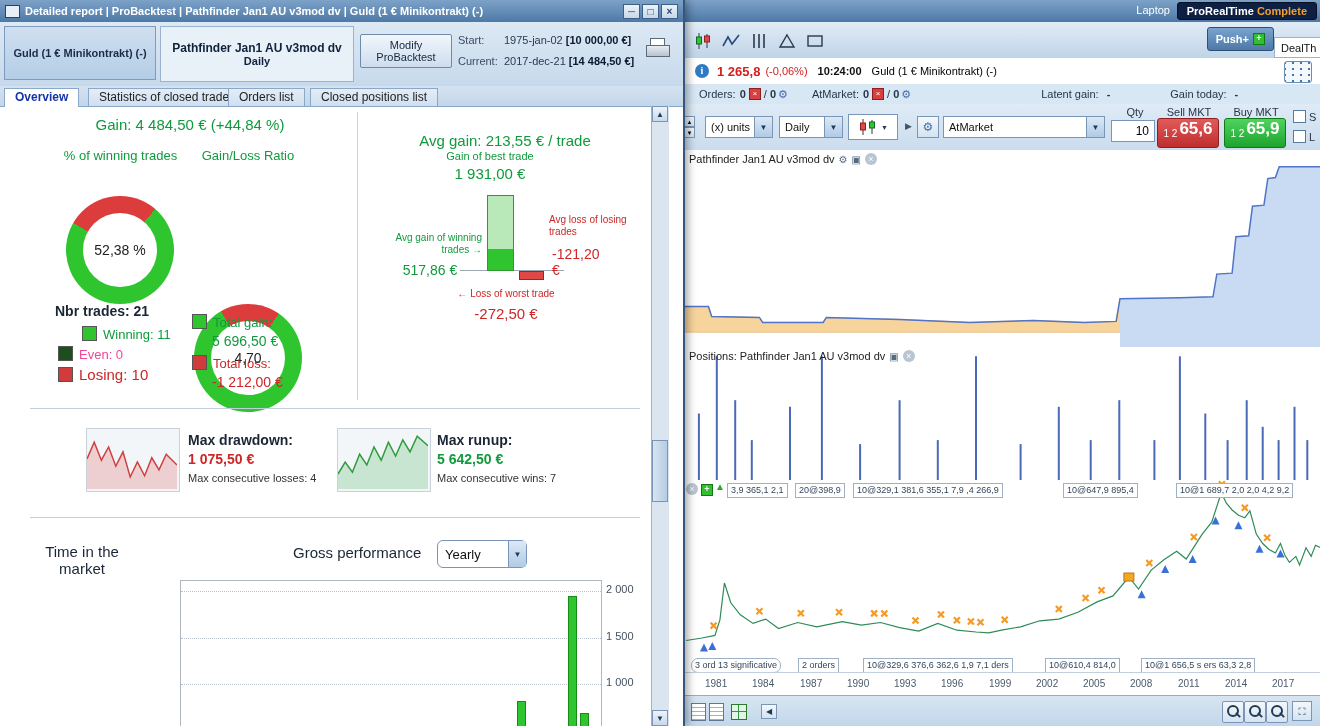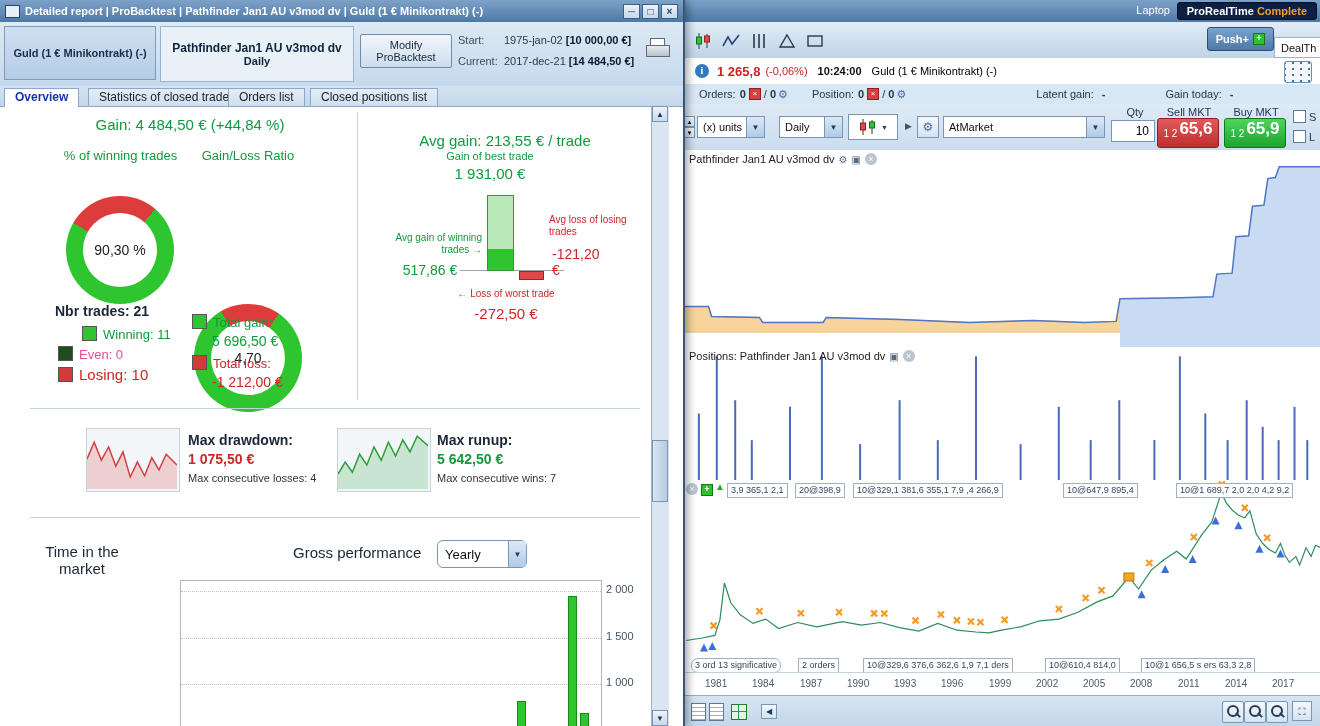--- a/index.html
+++ b/index.html
@@ -147,21 +147,21 @@
     <div class="abs bigstat green" style="left:365px;top:132px;width:280px;text-align:center;">
       <span>Avg gain:</span>
       <span>213,55 € / trade</span>
     </div>
     <div class="abs" style="left:357px;top:112px;height:288px;border-left:1px solid #ccd6e0;"></div>
 
     <div class="abs green" style="left:58px;top:148px;width:125px;text-align:center;font-size:13px;">% of winning trades</div>
     <div class="abs green" style="left:192px;top:148px;width:112px;text-align:center;font-size:13px;">Gain/Loss Ratio</div>
 
     <div class="donut abs" id="donut-winning" style="left: 66px; top: 196px; width: 108px; height: 108px; background: conic-gradient(from 300deg, rgb(221, 60, 60) 0deg, rgb(221, 60, 60) 28%, rgb(47, 197, 47) 28%, rgb(47, 197, 47) 100%);">
-      <div class="hole" style="width:74px;height:74px;">90,30 %</div>
+      <div class="hole" style="width:74px;height:74px;">52,38 %</div>
     </div>
     <div class="donut abs" id="donut-ratio" style="left: 194px; top: 196px; width: 108px; height: 108px; background: conic-gradient(from 330deg, rgb(221, 60, 60) 0deg, rgb(221, 60, 60) 18%, rgb(47, 197, 47) 18%, rgb(47, 197, 47) 100%);">
       <div class="hole" style="width:74px;height:74px;">4,70</div>
     </div>
 
     <div class="abs statlbl" style="left:55px;top:303px;">Nbr trades: 21</div>
     <div class="abs" style="left:58px;top:326px;font-size:13px;padding-left:24px;"><span class="sq legend-sq" style="background: rgb(47, 197, 47);"></span><span class="green">Winning: 11</span></div>
     <div class="abs" style="left:58px;top:346px;font-size:13px;"><span class="sq legend-sq" style="background: rgb(30, 77, 30);"></span><span style="color:#ec4899;">Even: 0</span></div>
     <div class="abs" style="left:58px;top:366px;font-size:15px;"><span class="sq legend-sq" style="background: rgb(210, 59, 59);"></span><span class="red">Losing: 10</span></div>
 
@@ -293,36 +293,36 @@
       <span class="keypad"></span>
     </div>
 
     <div class="aorders">
       <span style="margin-left:16px;">Orders:</span>
       <b style="margin-left:4px;">0</b>
       <span class="redx">×</span>
       <span>/</span>
         <b style="margin-left:3px;">0</b>
       <span class="gear">⚙</span>
-      <span style="margin-left:24px;">Position:</span>
+      <span style="margin-left:24px;">AtMarket:</span>
       <b style="margin-left:4px;">0</b>
       <span class="redx">×</span>
       <span>/</span>
         <b style="margin-left:3px;">0</b>
       <span class="gear">⚙</span>
       <span style="margin-left:130px;">Latent gain:</span>
       <b style="margin-left:8px;">-</b>
       <span style="margin-left:60px;">Gain today:</span>
       <b style="margin-left:8px;">-</b>
     </div>
 
     <div class="acontrols">
       <span class="smallbtn" style="left:1px;top:12px;width:11px;height:11px;font-size:6px;">▲</span>
       <span class="smallbtn" style="left:1px;top:23px;width:11px;height:11px;font-size:6px;">▼</span>
-      <span class="sel" style="left:14px;top:12px;width:68px;">
+      <span class="sel" style="left:22px;top:12px;width:68px;">
           <span class="seltxt">(x) units</span>
           <span class="selarrow">▼</span>
         </span>
       <span class="sel" style="left:96px;top:12px;width:64px;">
           <span class="seltxt">Daily</span>
           <span class="selarrow">▼</span>
         </span>
       <span class="smallbtn" style="left:165px;top:10px;width:50px;height:26px;background:#fff;">
         <svg width="20" height="16" viewBox="0 0 20 16">
             <line x1="5" y1="0" x2="5" y2="16" stroke="#333"></line>

